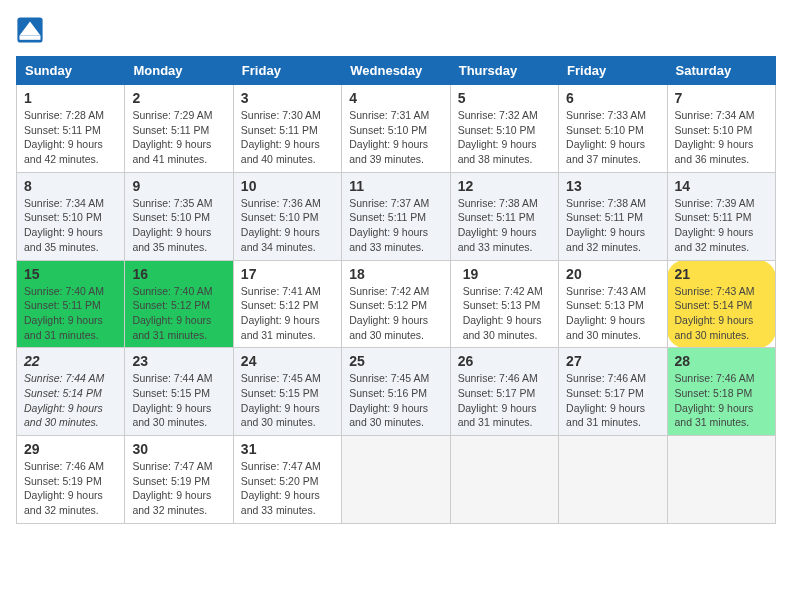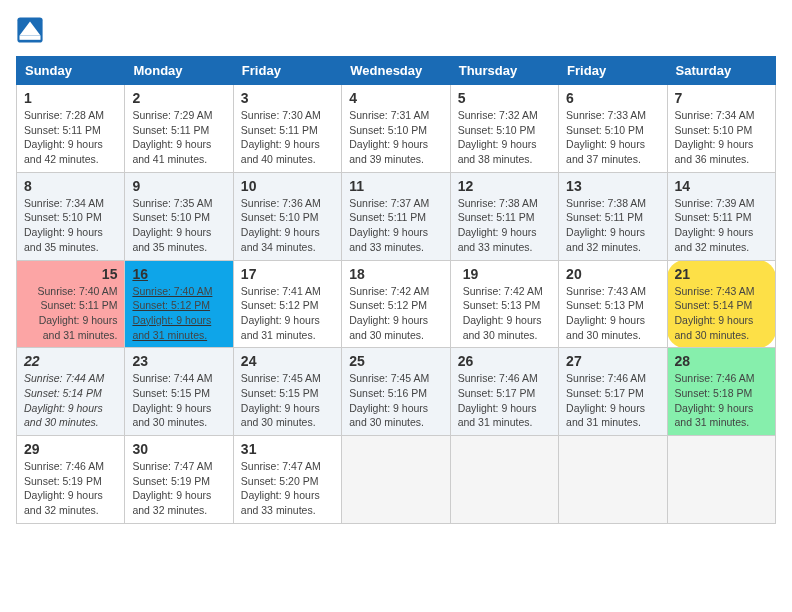--- a/index.html
+++ b/index.html
@@ -181,25 +181,25 @@
         <td style="background-color: rgb(240, 244, 248);">
           <span class="day-num">13</span>
           <div class="day-info">Sunrise: 7:38 AM<br>Sunset: 5:11 PM<br>Daylight: 9 hours and 32 minutes.</div>
         </td>
         <td style="background-color: rgb(240, 244, 248);">
           <span class="day-num">14</span>
           <div class="day-info">Sunrise: 7:39 AM<br>Sunset: 5:11 PM<br>Daylight: 9 hours and 32 minutes.</div>
         </td>
       </tr>
       <tr style="background-color: rgb(255, 255, 255);">
-        <td style="background-color: #fca5a5; text-align: right;">
+        <td style="background-color: #22c55e;">
           <span class="day-num">15</span>
           <div class="day-info">Sunrise: 7:40 AM<br>Sunset: 5:11 PM<br>Daylight: 9 hours and 31 minutes.</div>
         </td>
-        <td style="background-color: #0ea5e9; text-decoration: underline;">
+        <td style="background-color: #22c55e;">
           <span class="day-num">16</span>
           <div class="day-info">Sunrise: 7:40 AM<br>Sunset: 5:12 PM<br>Daylight: 9 hours and 31 minutes.</div>
         </td>
         <td style="background-color: rgb(255, 255, 255);">
           <span class="day-num">17</span>
           <div class="day-info">Sunrise: 7:41 AM<br>Sunset: 5:12 PM<br>Daylight: 9 hours and 31 minutes.</div>
         </td>
         <td style="background-color: rgb(255, 255, 255); margin-top: 11px;">
           <span class="day-num">18</span>
           <div class="day-info">Sunrise: 7:42 AM<br>Sunset: 5:12 PM<br>Daylight: 9 hours and 30 minutes.</div>

